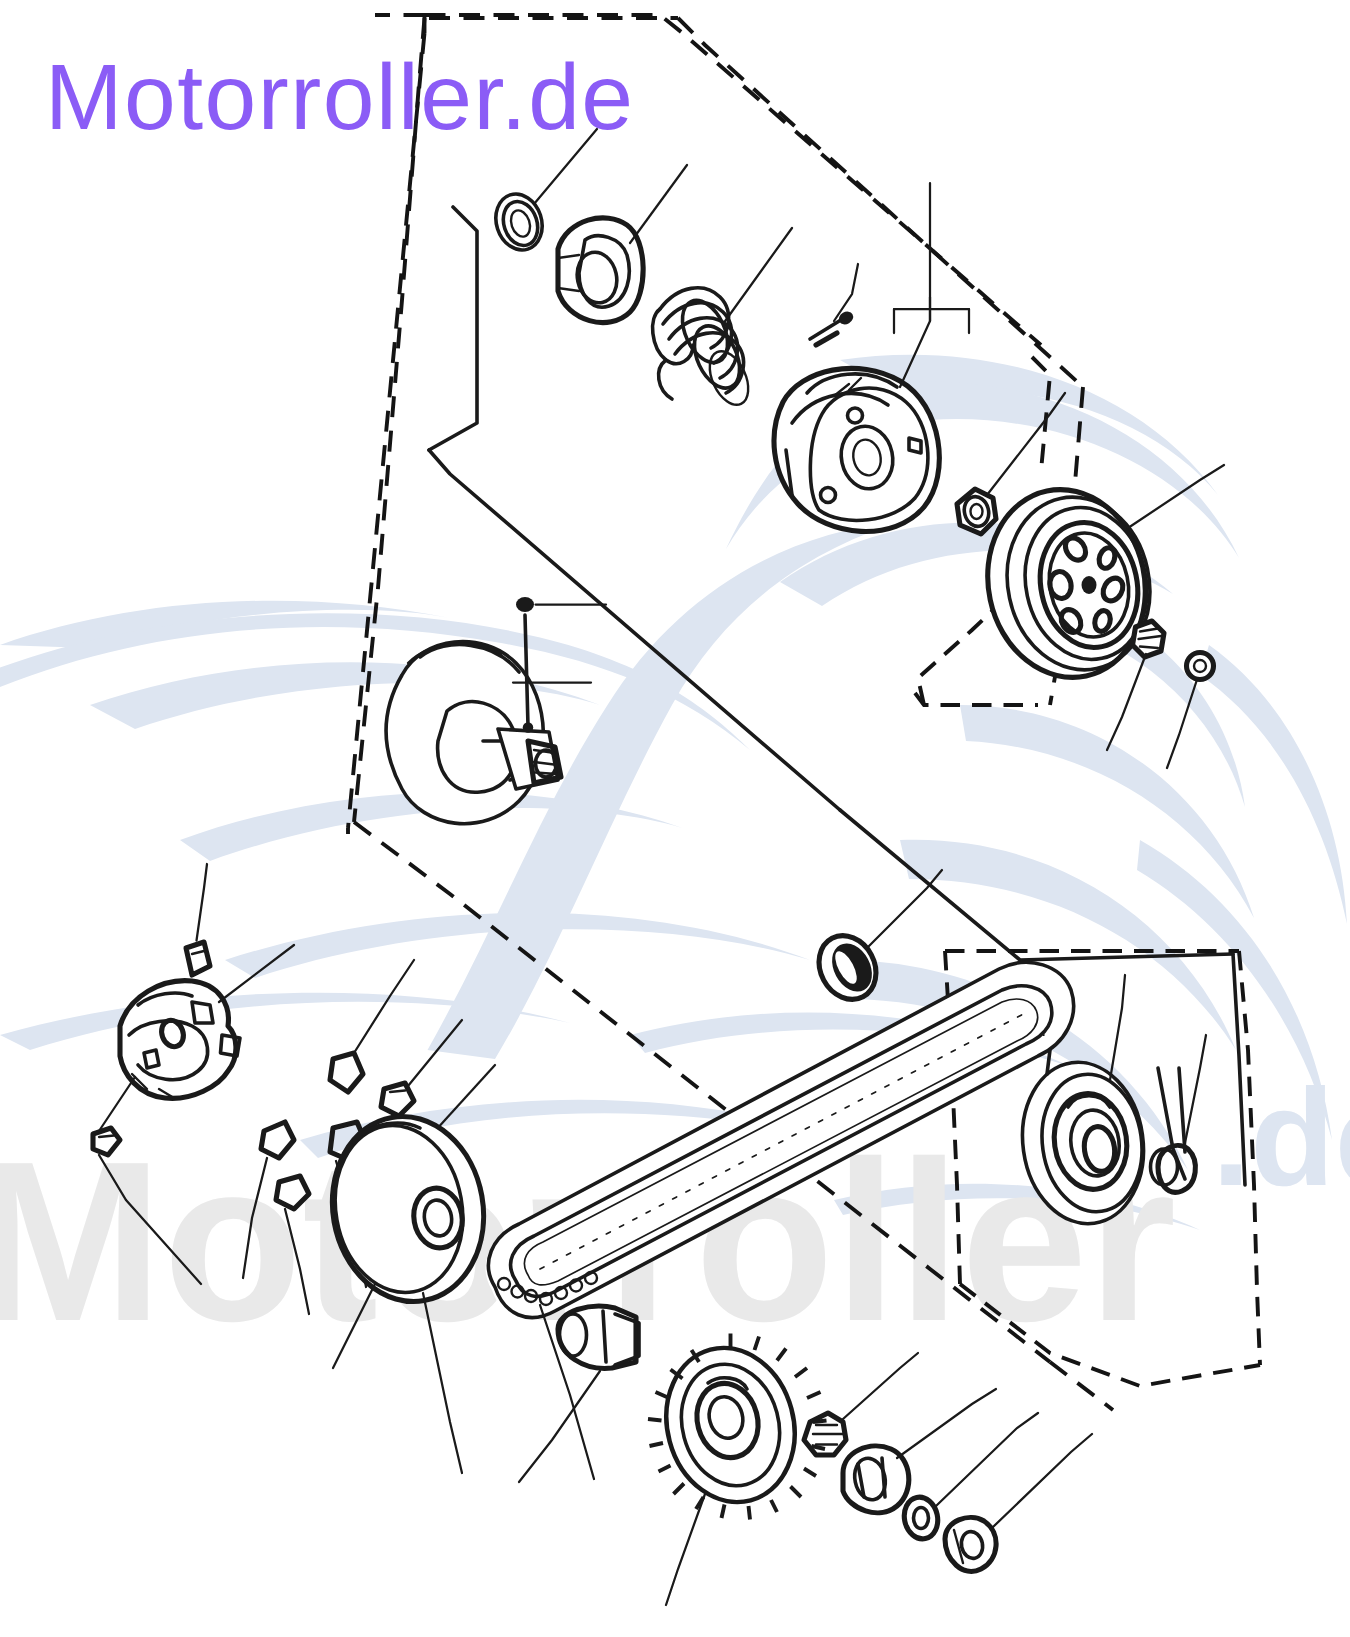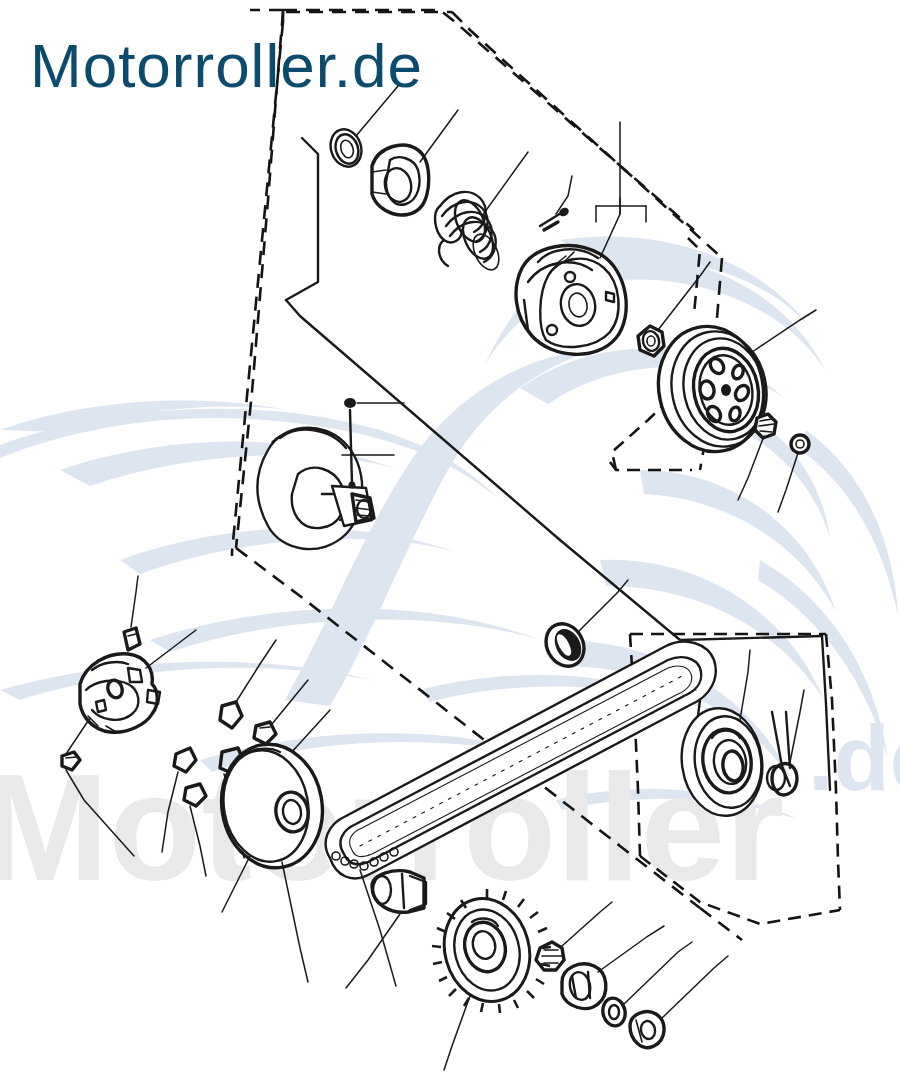--- a/index.html
+++ b/index.html
@@ -1,20 +1,20 @@
 <!DOCTYPE html>
 <html><head>
 <meta charset="utf-8">
 <style>
   html,body{margin:0;padding:0;background:#ffffff;}
   body{width:900px;height:1091px;overflow:hidden;position:relative;
        font-family:"Liberation Sans", sans-serif;}
   #stage{position:absolute;inset:0;width:900px;height:1091px;}
   #stage svg{position:absolute;left:0;top:0;}
-  .wm-top{position:absolute;left:30px;top:30px;font-size:62px;color:#0c4a6e;
+  .wm-top{position:absolute;left:30px;top:30px;font-size:62px;color:#8b5cf6;
           font-weight:300;letter-spacing:1px;white-space:nowrap;user-select:none;}
 </style>
 </head>
 <body>
 
 <div id="stage">
 
   <div class="wm-top">Motorroller.de</div>
 
   <svg width="900" height="1091" viewBox="0 0 900 1091">

